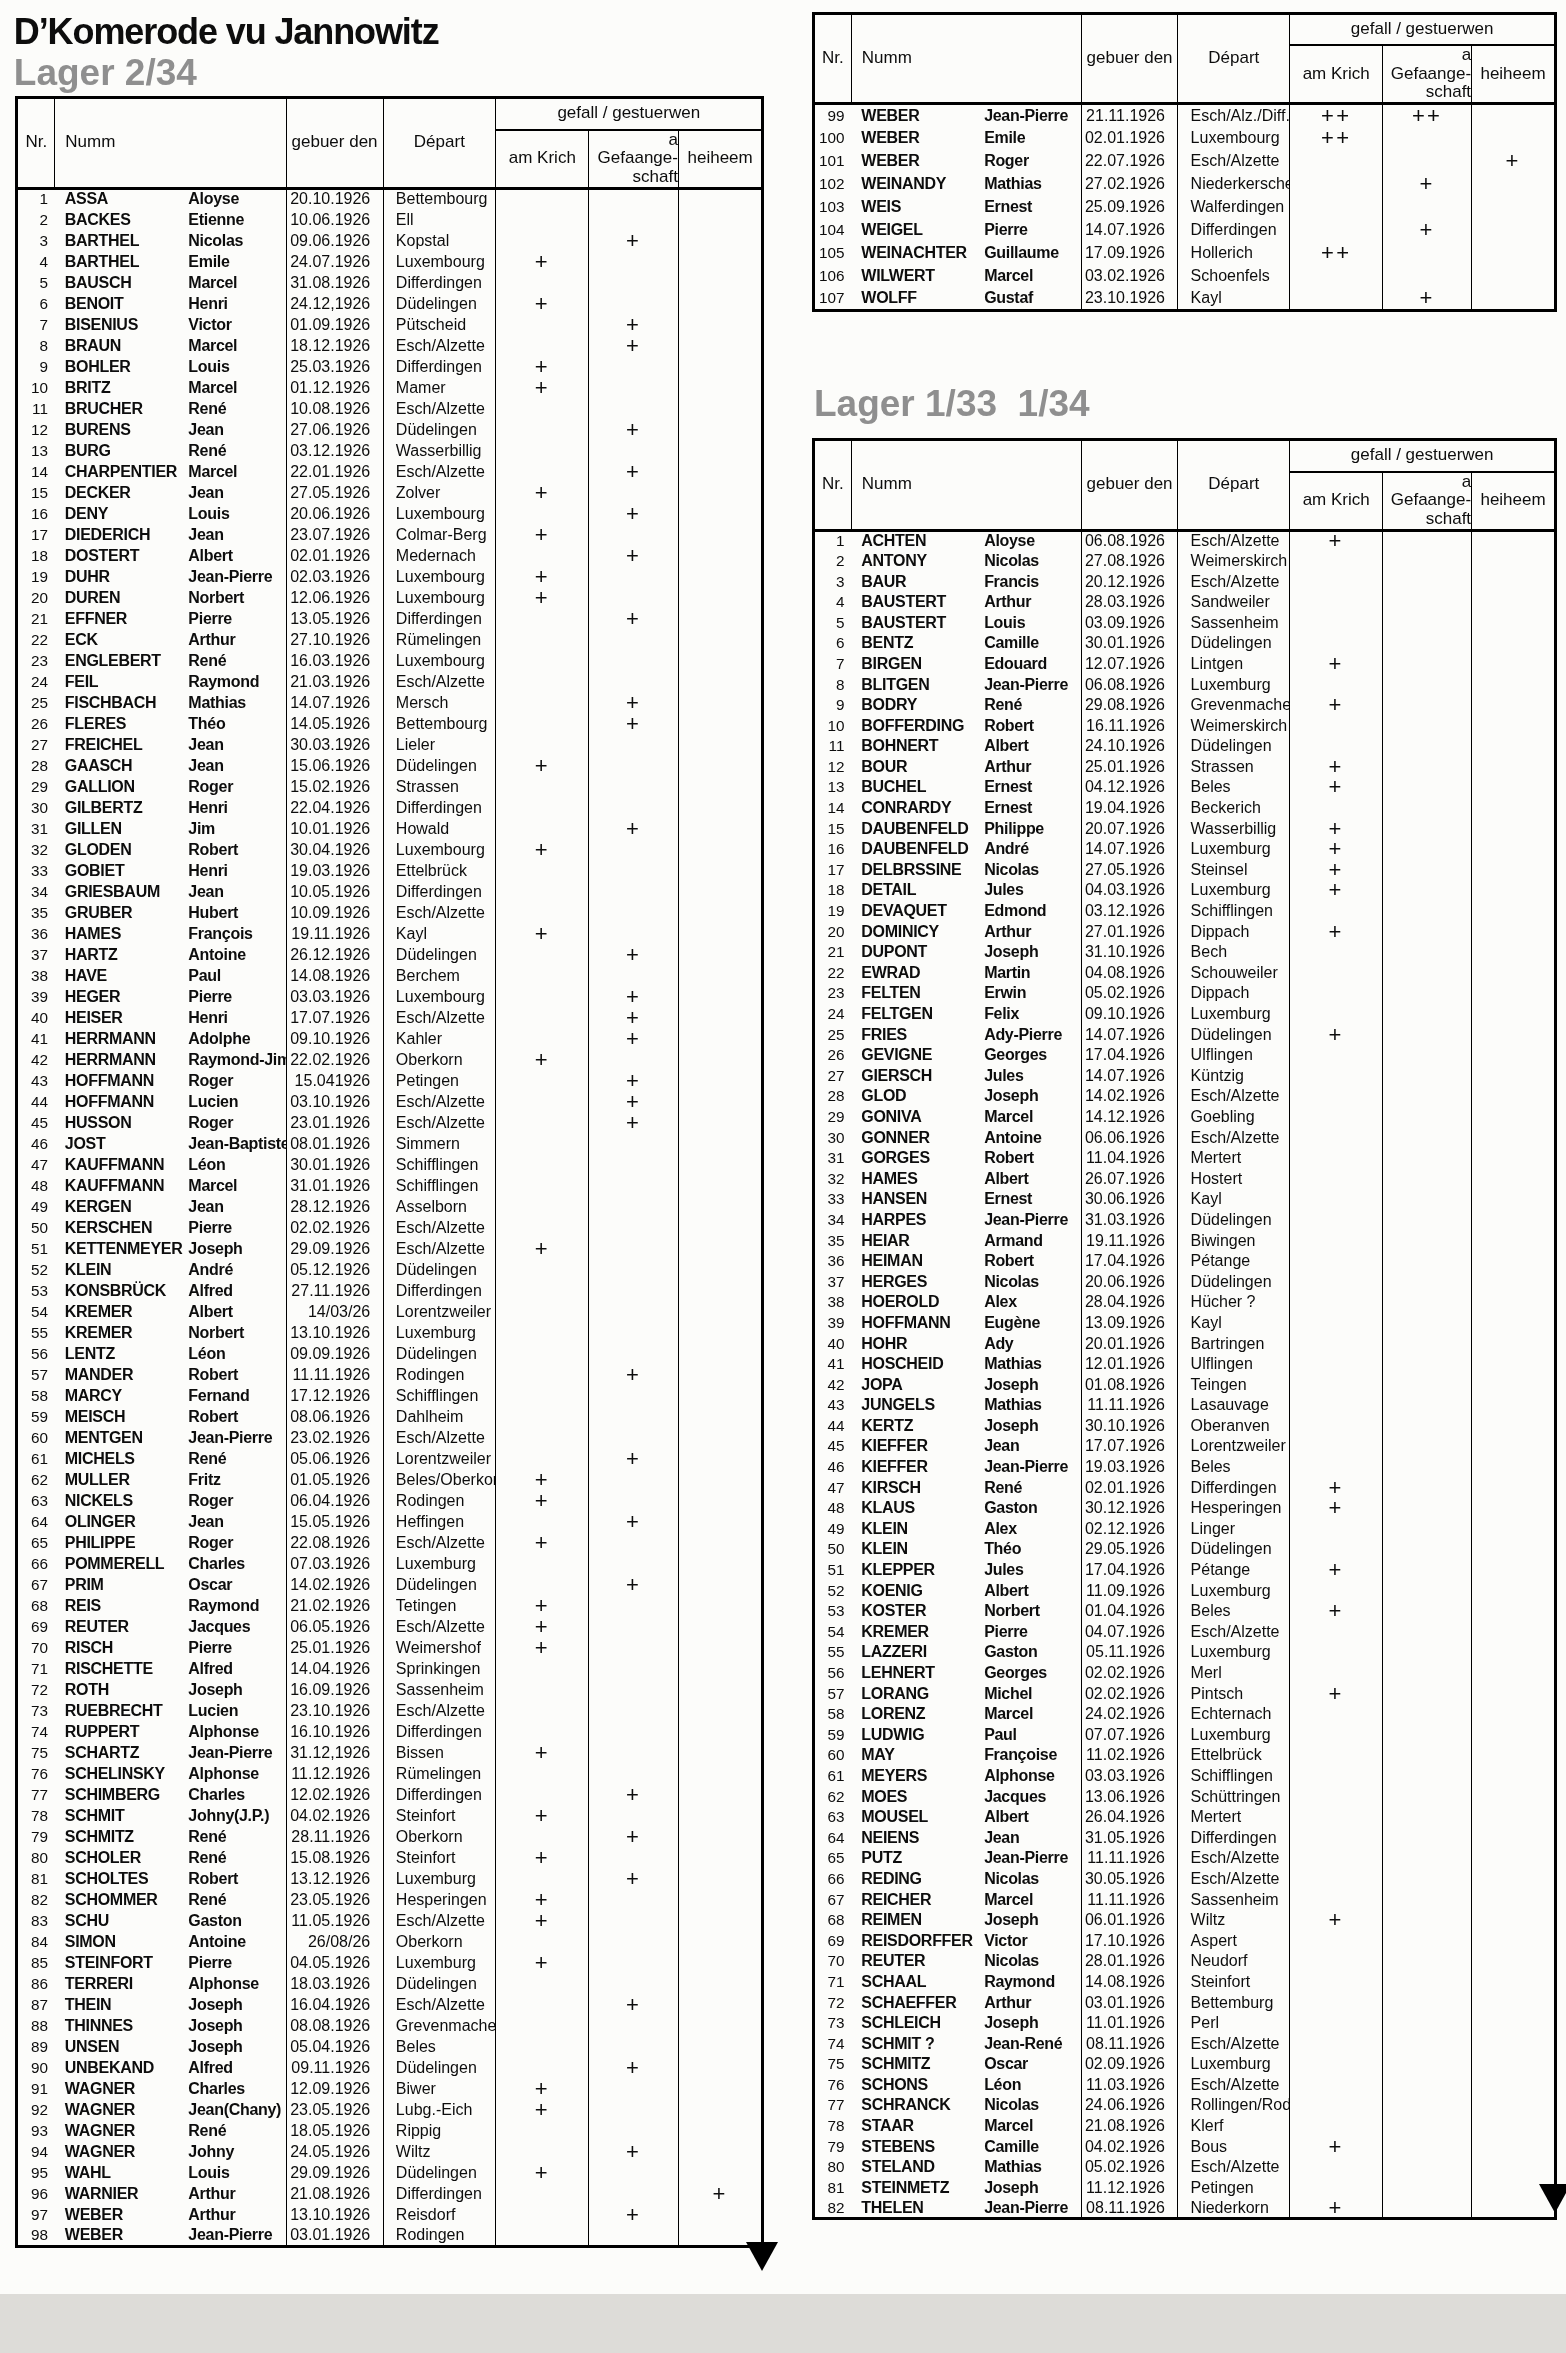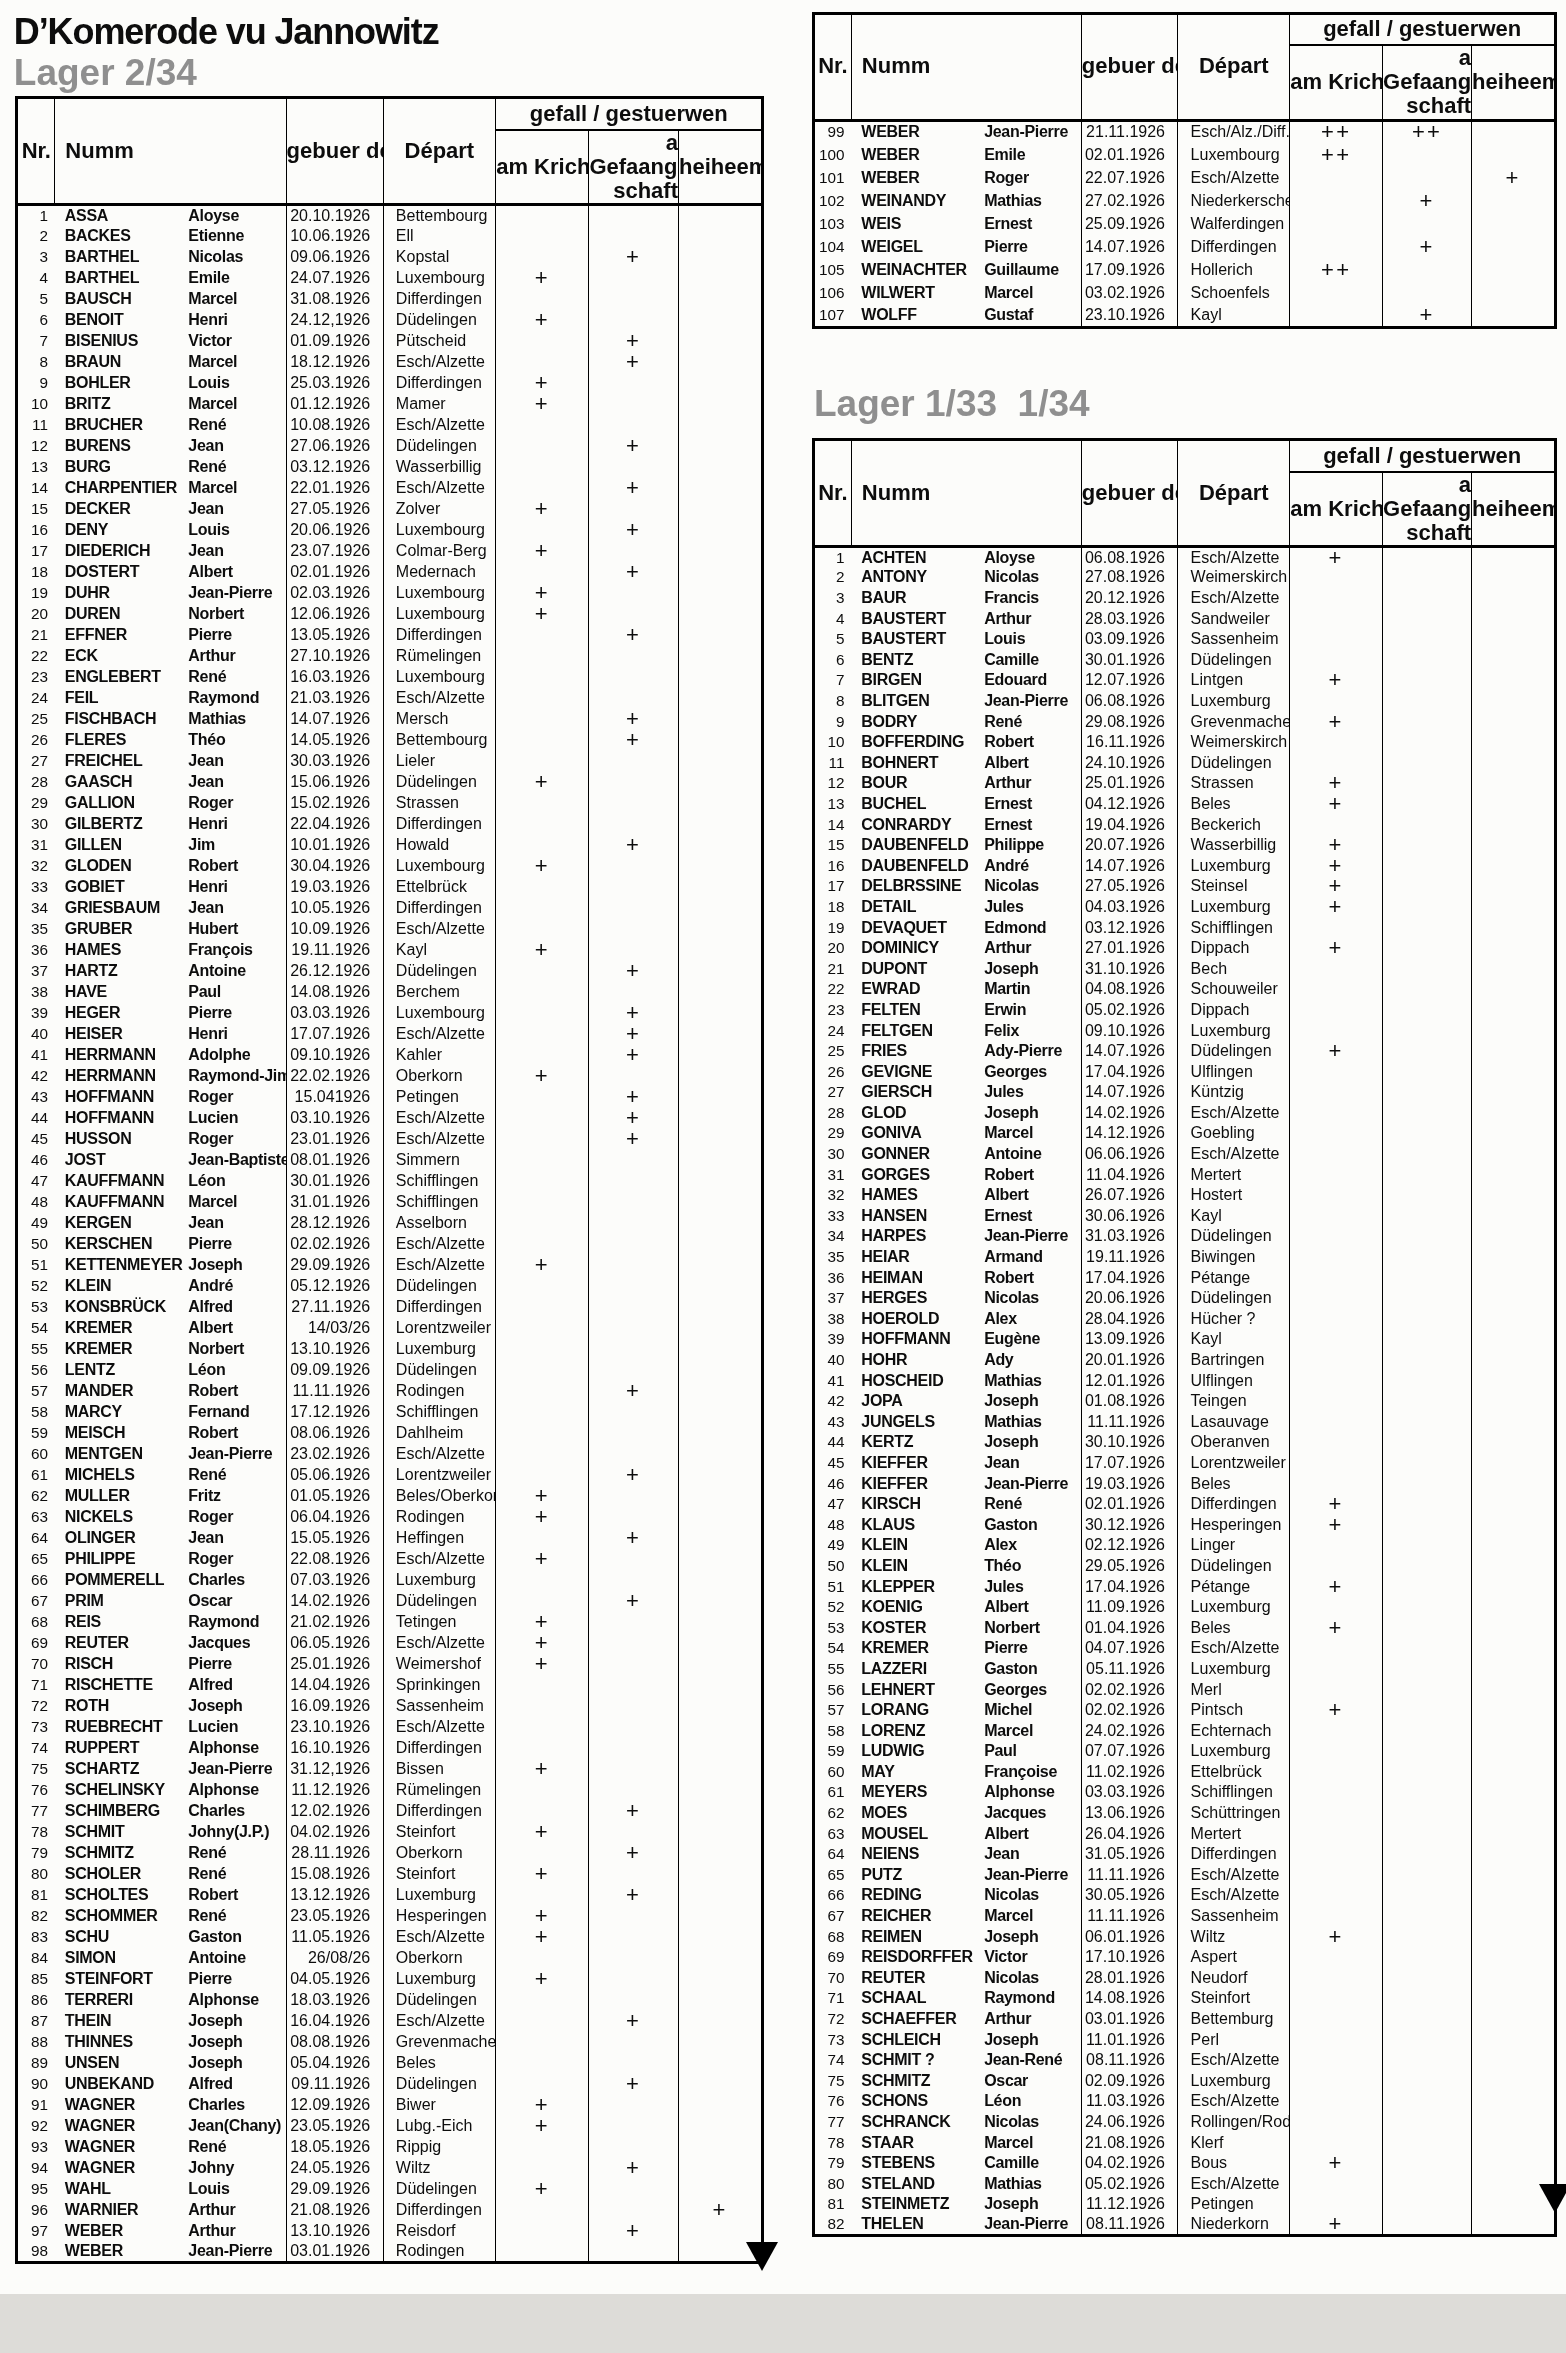--- a/index.html
+++ b/index.html
@@ -6,21 +6,21 @@
   #page{position:relative;width:1567px;height:2294px;background:#fcfcfa;
         font-family:"Liberation Sans",sans-serif;color:#0d0d0d;overflow:hidden;}
 
   .doc-title{position:absolute;font-size:36px;font-weight:700;letter-spacing:-1.1px;white-space:pre;}
   .doc-subtitle{position:absolute;font-size:37px;font-weight:700;color:#8f8f8f;letter-spacing:0;white-space:pre;}
 
   table.roster{position:absolute;border-collapse:collapse;table-layout:fixed;
                border:3.1px solid #000;}
   table.roster.arrowed{border-right:3.8px solid #000;}
   .roster th,.roster td{padding:0;margin:0;overflow:hidden;white-space:nowrap;vertical-align:middle;}
-  .roster thead th{font-weight:700;font-size:22px;text-align:center;line-height:1.1;}
+  .roster thead th{font-weight:400;font-size:17px;text-align:center;line-height:1.1;}
   .roster thead tr.h1{height:32px;}
   .roster thead tr.h2{height:54px;}
   .roster thead th.b-left,.roster tbody td.b-left{border-left:1.5px solid #000;}
   .roster thead th.span-head{border-bottom:2.3px solid #000;}
   .roster thead th.h-bottom{border-bottom:3.1px solid #000;}
   .roster thead th.pre{white-space:pre-line;text-align:right;}
 
   #tbl-jannowitz tbody tr{height:21px;}
   #tbl-cont tbody tr{height:23px;}
   #tbl-pinne tbody tr{height:20.6px;}

